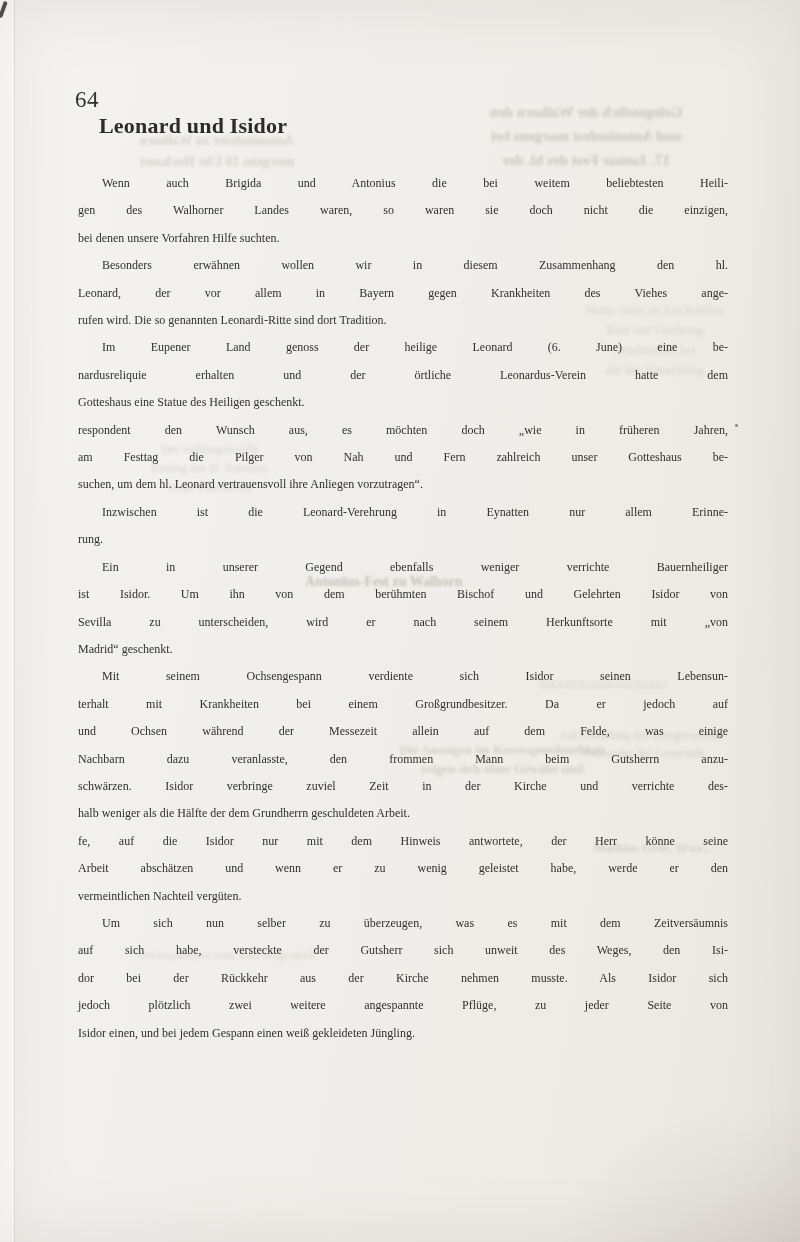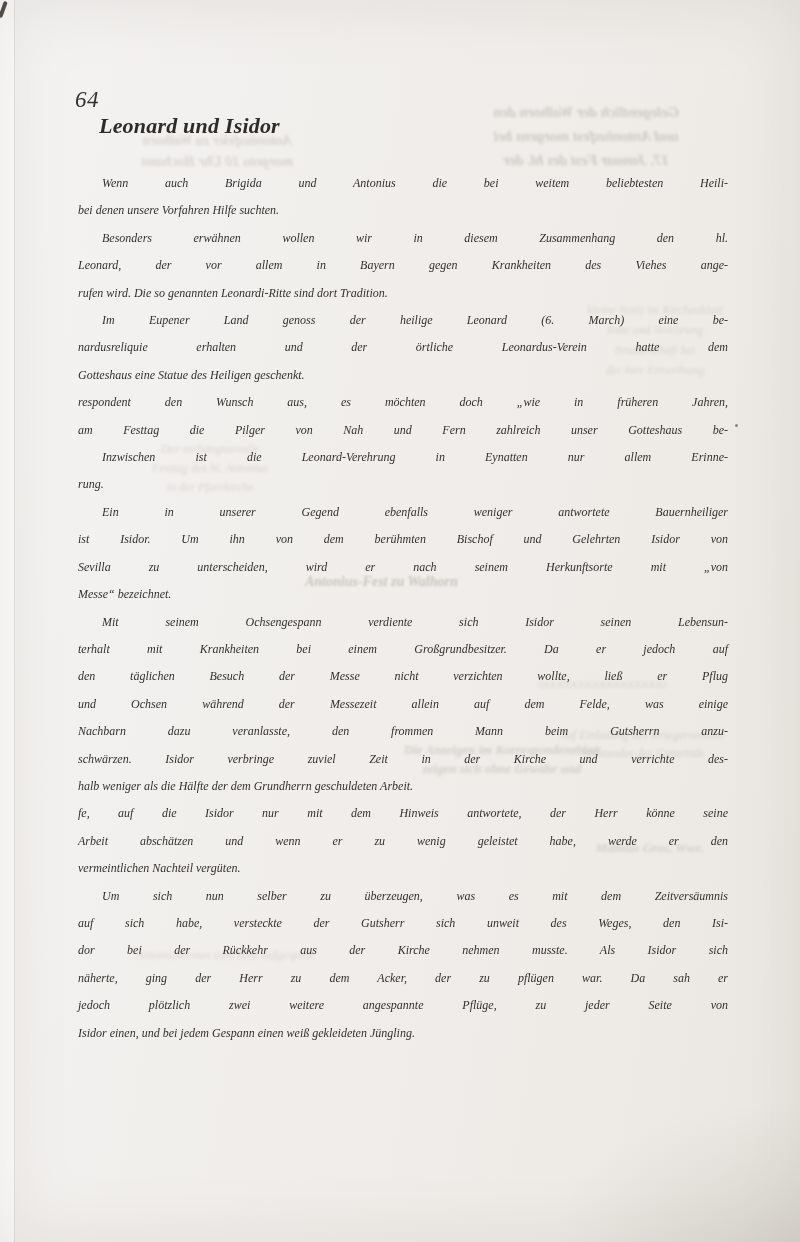--- a/index.html
+++ b/index.html
@@ -3,21 +3,20 @@
 <meta charset="utf-8">
 <style>
   html, body { margin: 0; padding: 0; background: #ffffff; }
   .scan {
     position: relative;
     width: 800px;
     height: 1242px;
     overflow: hidden;
     background: linear-gradient(100deg, #f4f3f1 0%, #f1efec 35%, #eeebe7 75%, #eae7e2 100%);
     font-family: "Liberation Serif", "DejaVu Serif", serif;
-    font-style: italic;
   }
   
   .scan::after {
     content: "";
     position: absolute; inset: 0;
     box-shadow: inset 0 0 70px rgba(125, 118, 106, 0.14);
     pointer-events: none;
   }
   .shade-br {
     position: absolute; inset: 0;
@@ -92,65 +91,65 @@
   <div class="edge-left"></div>
   <div class="corner-mark"></div>
   <div class="shade-br"></div>
 
   <div class="page-number">64</div>
   <div class="heading">Leonard und Isidor</div>
 
   <div class="body-text">
       <div class="para">
         <div class="line first">Wenn auch Brigida und Antonius die bei weitem beliebtesten Heili-</div>
+        <div class="line">gen des Walhorner Landes waren, so waren sie doch nicht die einzigen,</div>
         <div class="line last">bei denen unsere Vorfahren Hilfe suchten.</div>
       </div>
       <div class="para">
         <div class="line first">Besonders erwähnen wollen wir in diesem Zusammenhang den hl.</div>
         <div class="line">Leonard, der vor allem in Bayern gegen Krankheiten des Viehes ange-</div>
         <div class="line last">rufen wird. Die so genannten Leonardi-Ritte sind dort Tradition.</div>
       </div>
       <div class="para">
-        <div class="line first">Im Eupener Land genoss der heilige Leonard (6. March) eine be-</div>
+        <div class="line first">Im Eupener Land genoss der heilige Leonard (6. June) eine be-</div>
         <div class="line">nardusreliquie erhalten und der örtliche Leonardus-Verein hatte dem</div>
         <div class="line last">Gotteshaus eine Statue des Heiligen geschenkt.</div>
       </div>
       <div class="para">
         <div class="line">respondent den Wunsch aus, es möchten doch „wie in früheren Jahren,</div>
         <div class="line">am Festtag die Pilger von Nah und Fern zahlreich unser Gotteshaus be-</div>
+        <div class="line last">suchen, um dem hl. Leonard vertrauensvoll ihre Anliegen vorzutragen“.</div>
       </div>
       <div class="para">
         <div class="line first">Inzwischen ist die Leonard-Verehrung in Eynatten nur allem Erinne-</div>
         <div class="line last">rung.</div>
       </div>
       <div class="para">
-        <div class="line first">Ein in unserer Gegend ebenfalls weniger antwortete Bauernheiliger</div>
+        <div class="line first">Ein in unserer Gegend ebenfalls weniger verrichte Bauernheiliger</div>
         <div class="line">ist Isidor. Um ihn von dem berühmten Bischof und Gelehrten Isidor von</div>
         <div class="line">Sevilla zu unterscheiden, wird er nach seinem Herkunftsorte mit „von</div>
-        <div class="line last">Messe“ bezeichnet.</div>
+        <div class="line last">Madrid“ geschenkt.</div>
       </div>
       <div class="para">
         <div class="line first">Mit seinem Ochsengespann verdiente sich Isidor seinen Lebensun-</div>
         <div class="line">terhalt mit Krankheiten bei einem Großgrundbesitzer. Da er jedoch auf</div>
-        <div class="line">den täglichen Besuch der Messe nicht verzichten wollte, ließ er Pflug</div>
         <div class="line">und Ochsen während der Messezeit allein auf dem Felde, was einige</div>
         <div class="line">Nachbarn dazu veranlasste, den frommen Mann beim Gutsherrn anzu-</div>
         <div class="line">schwärzen. Isidor verbringe zuviel Zeit in der Kirche und verrichte des-</div>
         <div class="line last">halb weniger als die Hälfte der dem Grundherrn geschuldeten Arbeit.</div>
       </div>
       <div class="para">
         <div class="line">fe, auf die Isidor nur mit dem Hinweis antwortete, der Herr könne seine</div>
         <div class="line">Arbeit abschätzen und wenn er zu wenig geleistet habe, werde er den</div>
         <div class="line last">vermeintlichen Nachteil vergüten.</div>
       </div>
       <div class="para">
         <div class="line first">Um sich nun selber zu überzeugen, was es mit dem Zeitversäumnis</div>
         <div class="line">auf sich habe, versteckte der Gutsherr sich unweit des Weges, den Isi-</div>
         <div class="line">dor bei der Rückkehr aus der Kirche nehmen musste. Als Isidor sich</div>
-        <div class="line">näherte, ging der Herr zu dem Acker, der zu pflügen war. Da sah er</div>
         <div class="line">jedoch plötzlich zwei weitere angespannte Pflüge, zu jeder Seite von</div>
         <div class="line last">Isidor einen, und bei jedem Gespann einen weiß gekleideten Jüngling.</div>
       </div>
     </div>
 
   <div class="speck"></div>
 <div class="bleed bf-topright mirror">Gelegentlich der Walhorn den
 und Antoniusfest morgens bei
 17. Januar Fest des hl. der</div>
     <div class="bleed bf-topleft mirror">Antoniusfeier zu Walhorn

